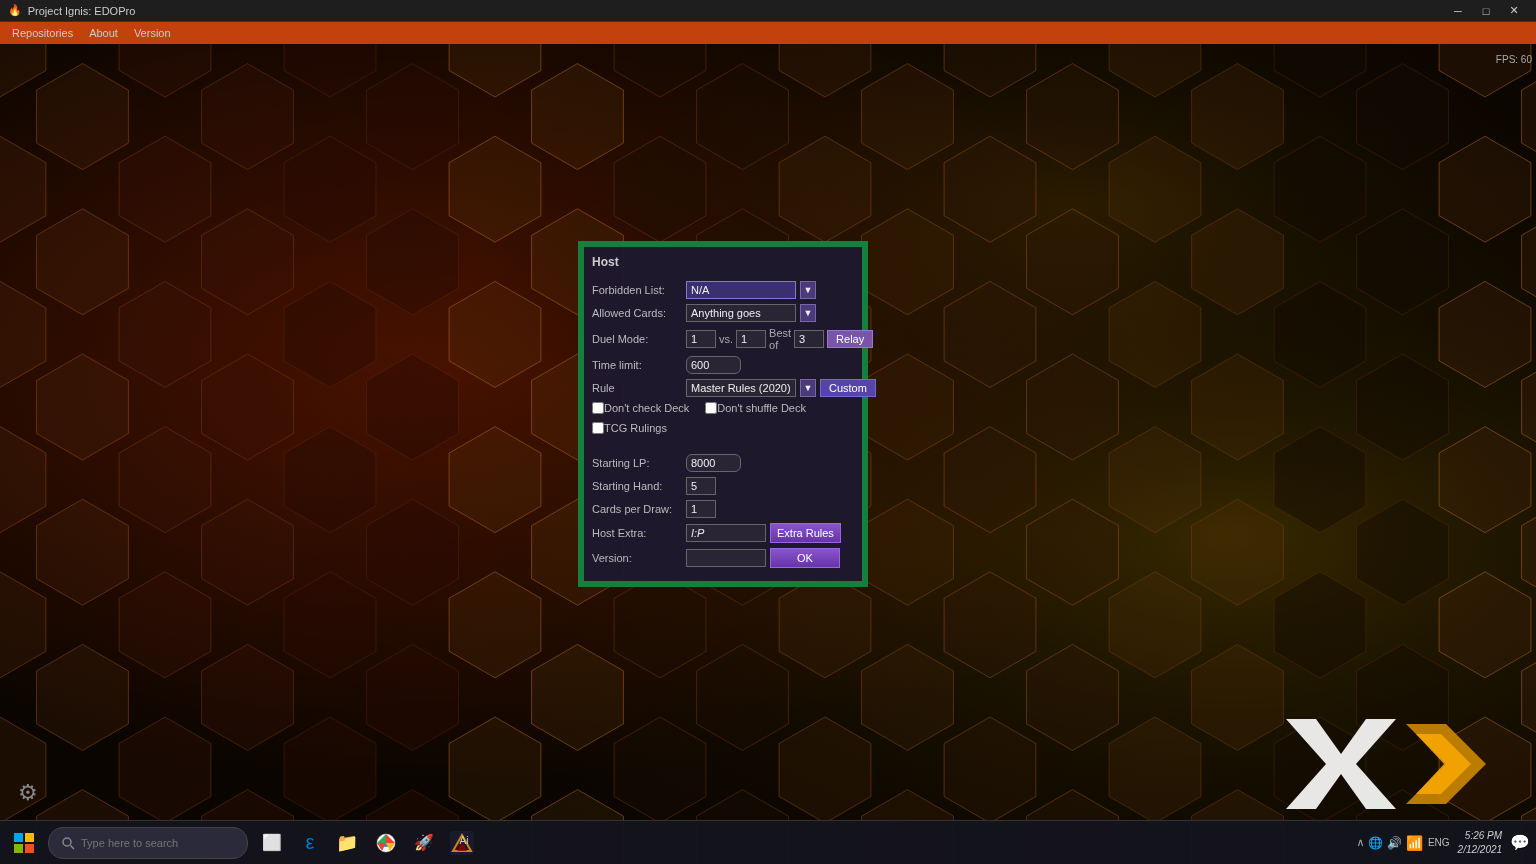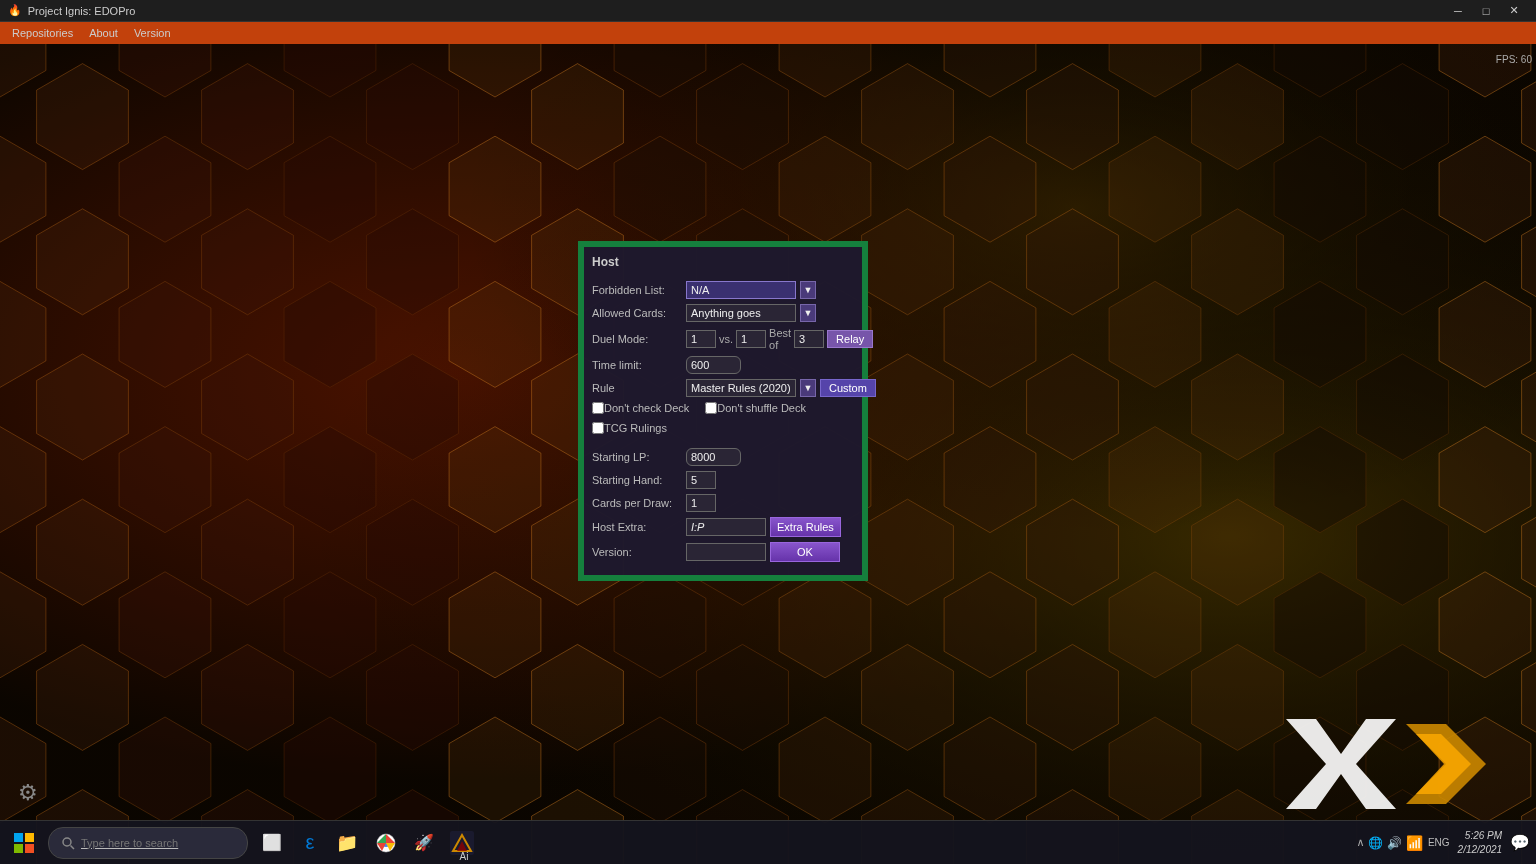--- a/index.html
+++ b/index.html
@@ -246,21 +246,20 @@
       height: 32px;
       margin: 0 4px;
     }
     .taskbar-search input {
       background: transparent;
       border: none;
       color: #bbb;
       font-size: 11px;
       outline: none;
       width: 140px;
-      text-decoration: underline;
     }
     .taskbar-icon {
       width: 32px; height: 32px;
       display: flex; align-items: center; justify-content: center;
       cursor: pointer;
       border-radius: 4px;
       font-size: 18px;
       margin: 0 2px;
     }
 
@@ -652,21 +651,21 @@
       <label class="checkbox-row">
         <input type="checkbox" style="">
         <span class="checkbox-label">Don't check Deck</span>
       </label>
       <label class="checkbox-row">
         <input type="checkbox" style="">
         <span class="checkbox-label">Don't shuffle Deck</span>
       </label>
     </div>
 
-    <div style="margin-bottom:14px;">
+    <div style="margin-bottom:20px;">
       <label class="checkbox-row">
         <input type="checkbox" style="">
         <span class="checkbox-label">TCG Rulings</span>
       </label>
     </div>
 
     <div class="form-row">
       <span class="form-label">Starting LP:</span>
       <input class="form-input medium" type="text" value="8000" style="">
     </div>
@@ -733,21 +732,21 @@
   </div>
   <div class="taskbar-icon" style="font-size:16px; color:#ff8c00;">🚀</div>
   <div class="taskbar-icon">
     <svg width="24" height="24" viewBox="0 0 24 24">
       <rect width="24" height="24" fill="#1a1a2e" rx="2"></rect>
       <polygon points="3,20 12,4 21,20" fill="none" stroke="#cc8800" stroke-width="2"></polygon>
       <polygon points="7,20 12,10 17,20" fill="#8b0000" opacity="0.8"></polygon>
     </svg>
   </div>
 
-  <div style="position:absolute; bottom:0; left:441px; width:46px; height:40px; display:flex; align-items:flex-end; justify-content:center; padding-bottom:2px;">
+  <div style="position:absolute; bottom:0; left:441px; width:46px; height:40px; display:flex; align-items:flex-end; justify-content:center; padding-bottom:18px;">
     <span style="color:#ccc; font-size:10px;">Ai</span>
   </div>
 
   <div class="taskbar-right">
 
     <div class="taskbar-sys-icons">
       <span style="font-size:11px; color:#aaa;">∧</span>
       <span style="color:#aaa;">🌐</span>
       <span style="color:#aaa;">🔊</span>
       <span style="color:#aaa; font-size:14px;">📶</span>

